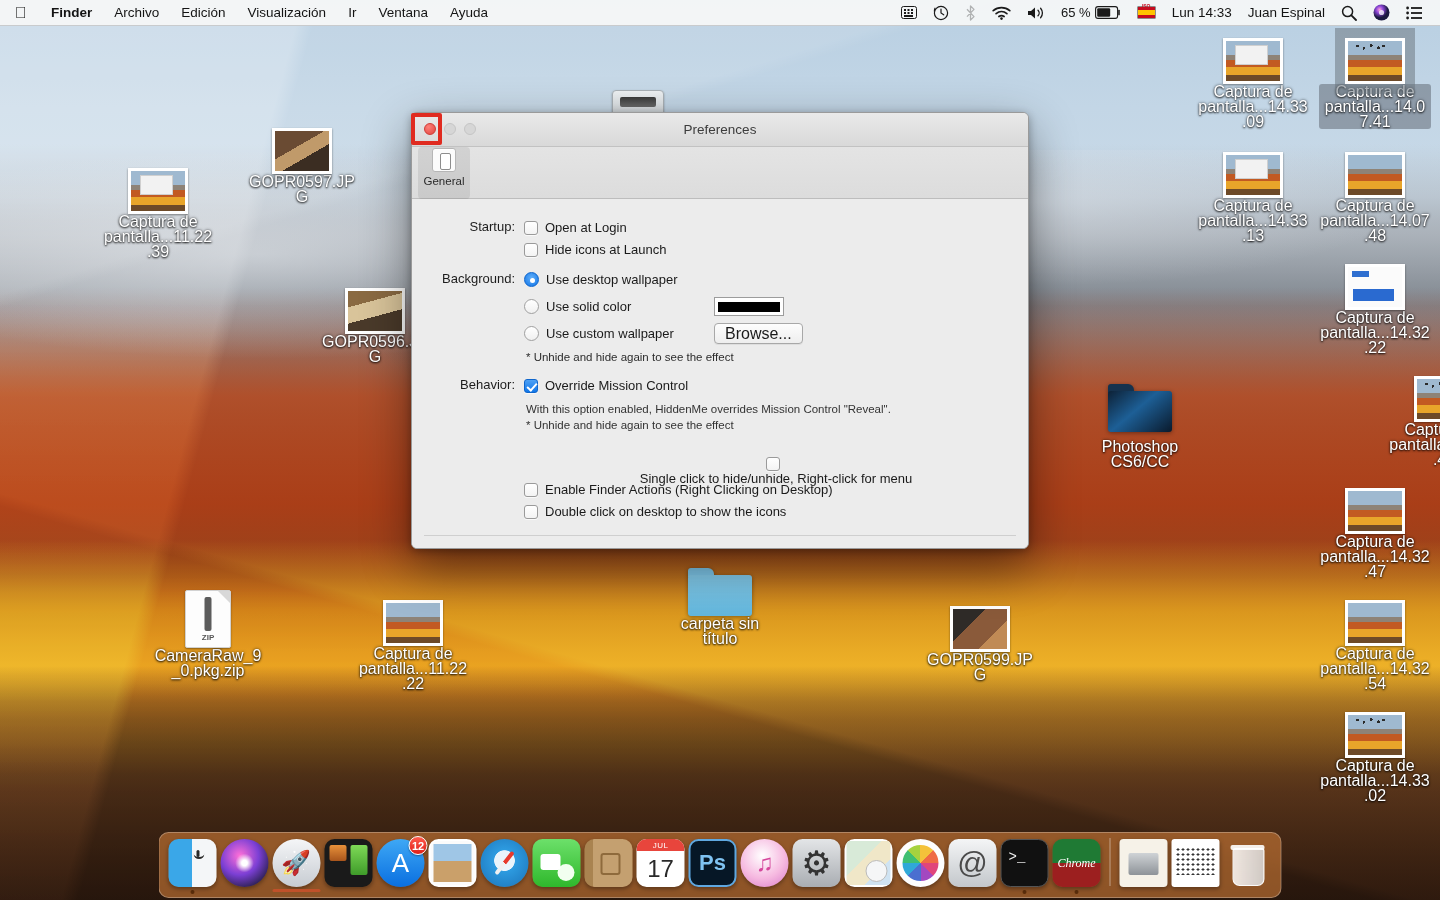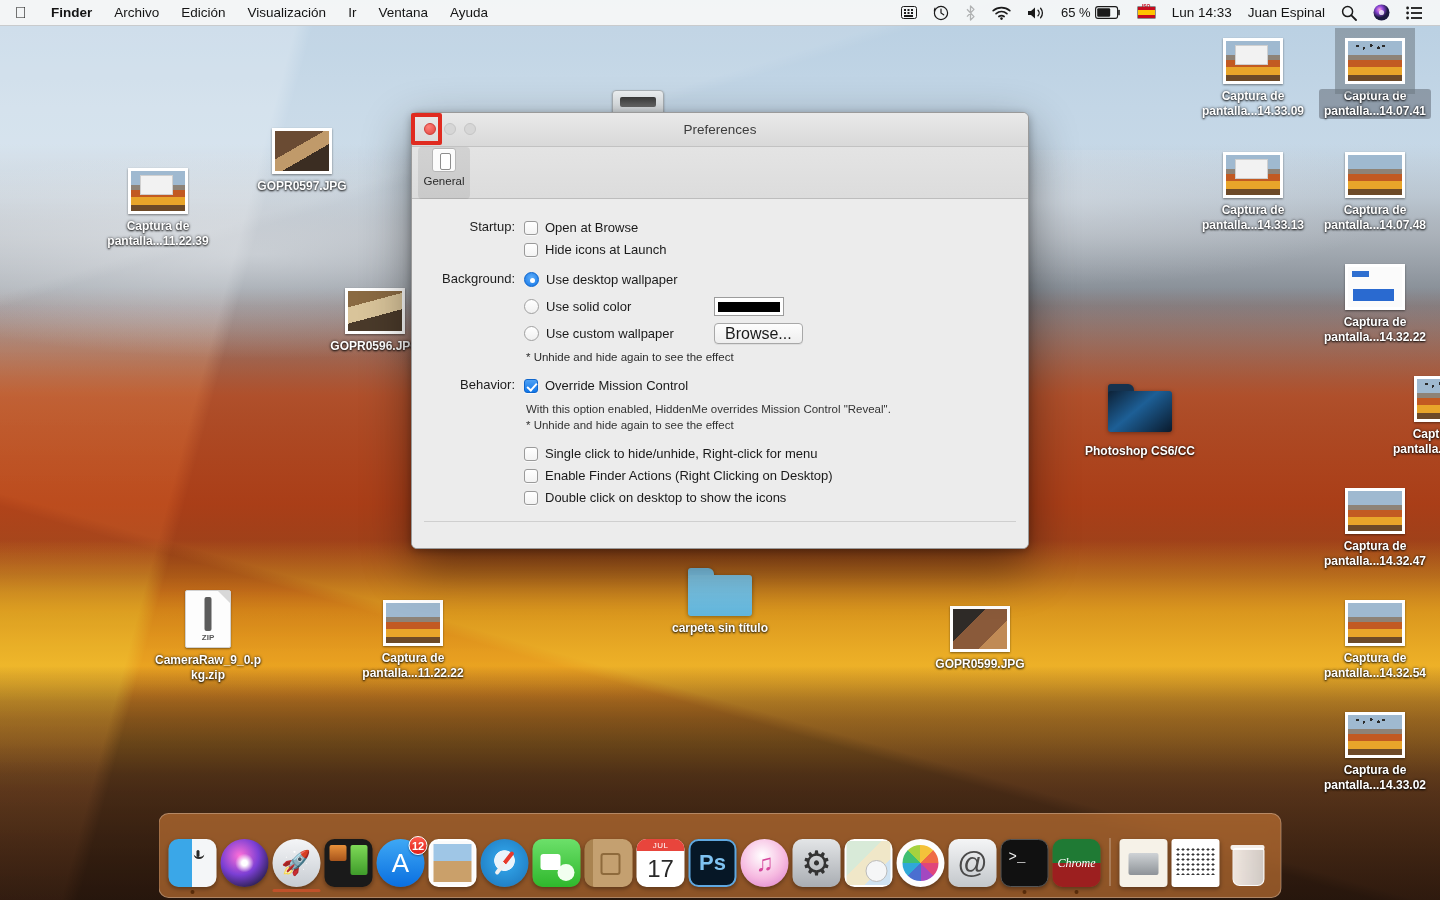--- a/index.html
+++ b/index.html
@@ -130,24 +130,23 @@
   .dicon .thumb.photo1 {
     background: linear-gradient(150deg,#6a4b33 0 40%, #c09a6a 40% 62%, #3b2d22 62% 100%);
   }
   .dicon .thumb.photo2 {
     background: linear-gradient(165deg,#8a6a42 0 30%, #d9c49a 30% 60%, #4a3a2a 60% 100%);
   }
   .dicon .thumb.photo3 {
     background: linear-gradient(135deg,#2f2b28 0 35%, #8a5a3a 35% 70%, #c08a55 70% 100%);
   }
   .dicon .label {
-    margin-top: 5px;
-    font-size: 12px; line-height: 15px; color: #fff;
+    font-size: 16px; line-height: 15px; color: #fff;
     text-shadow: 0 1px 2px rgba(0,0,0,0.85), 0 0 3px rgba(0,0,0,0.7);
-    font-weight: 700;
+    font-weight: 400;
     word-wrap: break-word; width: 112px;
   }
   .dicon.selected .label {
     background: rgba(110,120,130,0.62);
     border-radius: 3px; padding: 0 3px;
   }
   .dicon.selected .thumb { box-shadow: 0 0 0 10px rgba(110,120,130,0.55); }
 
   
   .zipicon {
@@ -300,21 +299,21 @@
     border:1px solid #a8a8a8; border-radius:4px;
     display:flex; align-items:center; justify-content:center;
     box-shadow: 0 1px 0 rgba(0,0,0,.06);
   }
   .note { font-size: 11.5px; color:#2c2c2c; margin: 4px 0 0 0; }
   .sep { height:1px; background:#cfcfcf; margin: 12px 12px 0 12px; }
 
   
   #dock {
     position: absolute; left: 50%; transform: translateX(-50%);
-    bottom: 2px; height: 85px;
+    bottom: 2px; height: 66px;
     background: rgba(216,130,58,0.58);
     border: 1px solid rgba(255,255,255,0.28);
     border-radius: 10px;
     display: flex; align-items: flex-end;
     padding: 4px 7px 3px 7px;
     z-index: 30;
     backdrop-filter: blur(6px);
   }
   .dockitem {
     width: 52px; height: 60px; position: relative;
@@ -665,21 +664,21 @@
     </div>
   </div>
 
   <div id="prefs-body">
 
     <div class="row">
       <div class="rowlabel">Startup:</div>
       <div class="rowfields">
         <div class="optline">
           <span class="cb"></span>
-          <span class="optlabel">Open at Browse</span>
+          <span class="optlabel">Open at Login</span>
         </div>
         <div class="optline">
           <span class="cb"></span>
           <span class="optlabel">Hide icons at Launch</span>
         </div>
       </div>
     </div>
 
     <div class="row" style="margin-top:8px;">
       <div class="rowlabel">Background:</div>
@@ -706,21 +705,21 @@
 
     <div class="row" style="margin-top:12px;">
       <div class="rowlabel">Behavior:</div>
       <div class="rowfields">
         <div class="optline">
           <span class="cb checked"></span>
           <span class="optlabel">Override Mission Control</span>
         </div>
         <div class="hint" style="margin-left:2px; margin-top:5px;">With this option enabled, HiddenMe overrides Mission Control "Reveal".</div>
         <div class="hint" style="margin-left:2px;">* Unhide and hide again to see the effect</div>
-        <div class="optline" style="margin-top:10px;">
+        <div class="optline" style="margin-top:24px;flex-direction:column;">
           <span class="cb"></span>
           <span class="optlabel">Single click to hide/unhide, Right-click for menu</span>
         </div>
         <div class="optline">
           <span class="cb"></span>
           <span class="optlabel">Enable Finder Actions (Right Clicking on Desktop)</span>
         </div>
         <div class="optline">
           <span class="cb"></span>
           <span class="optlabel">Double click on desktop to show the icons</span>

